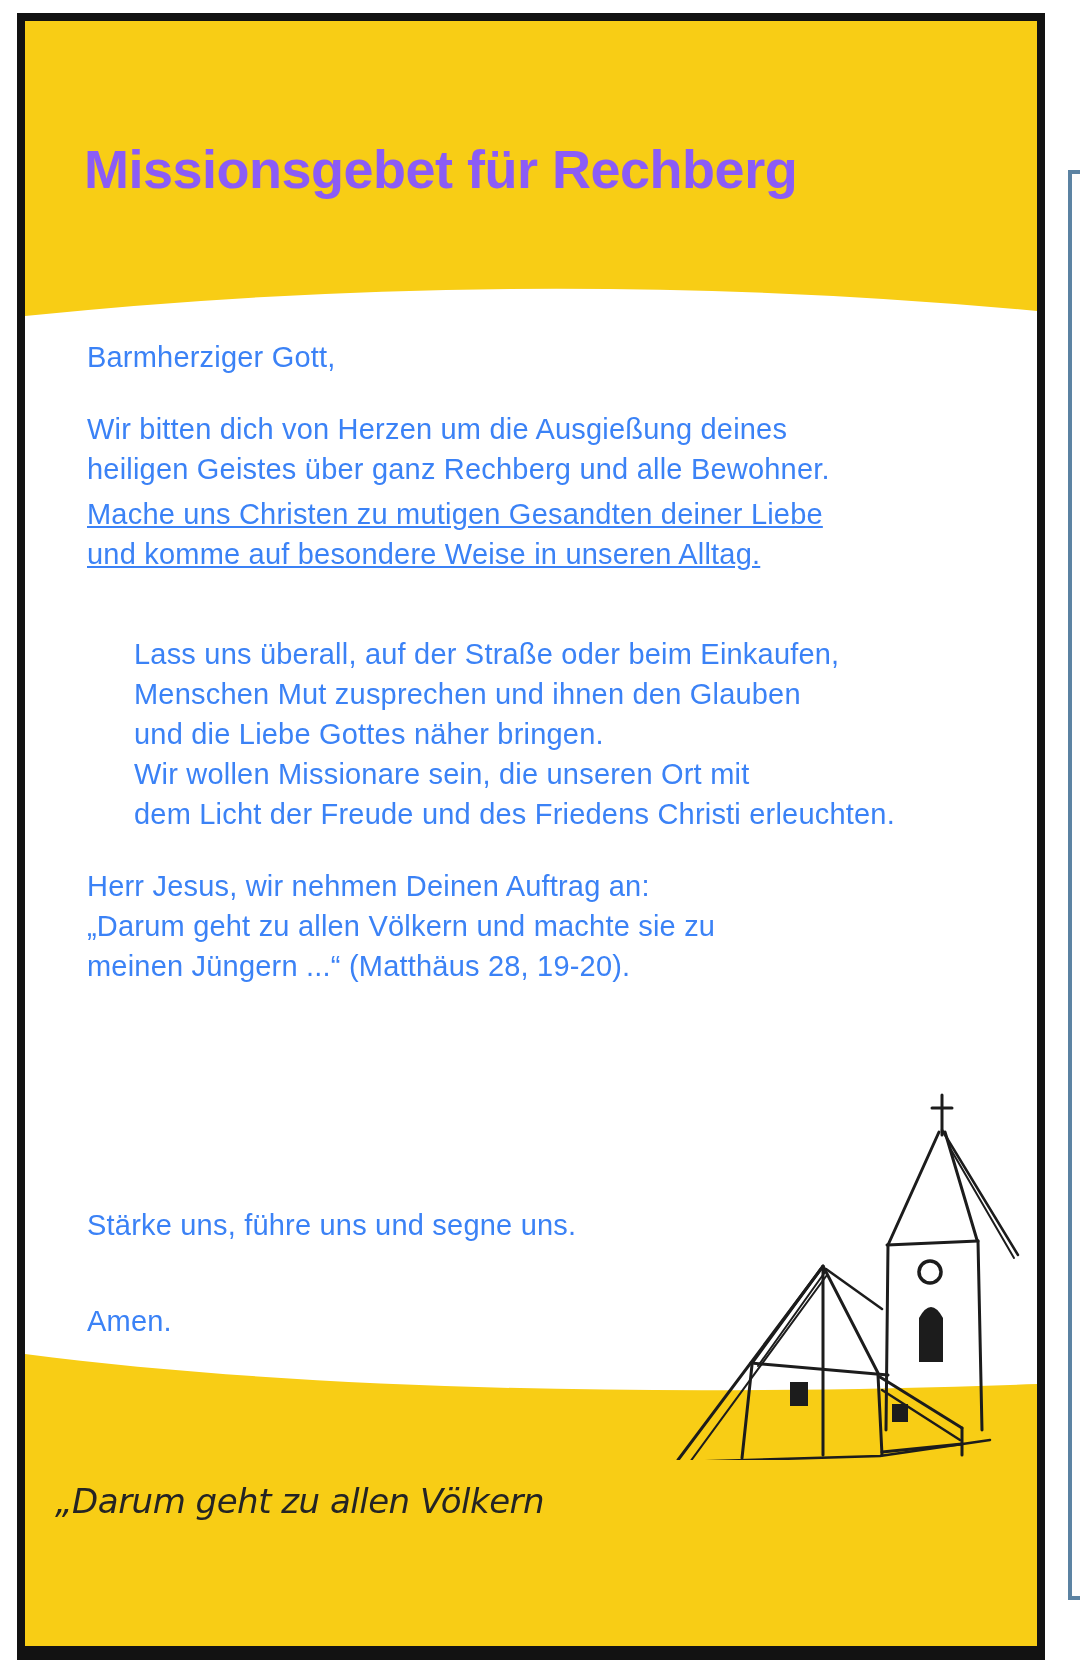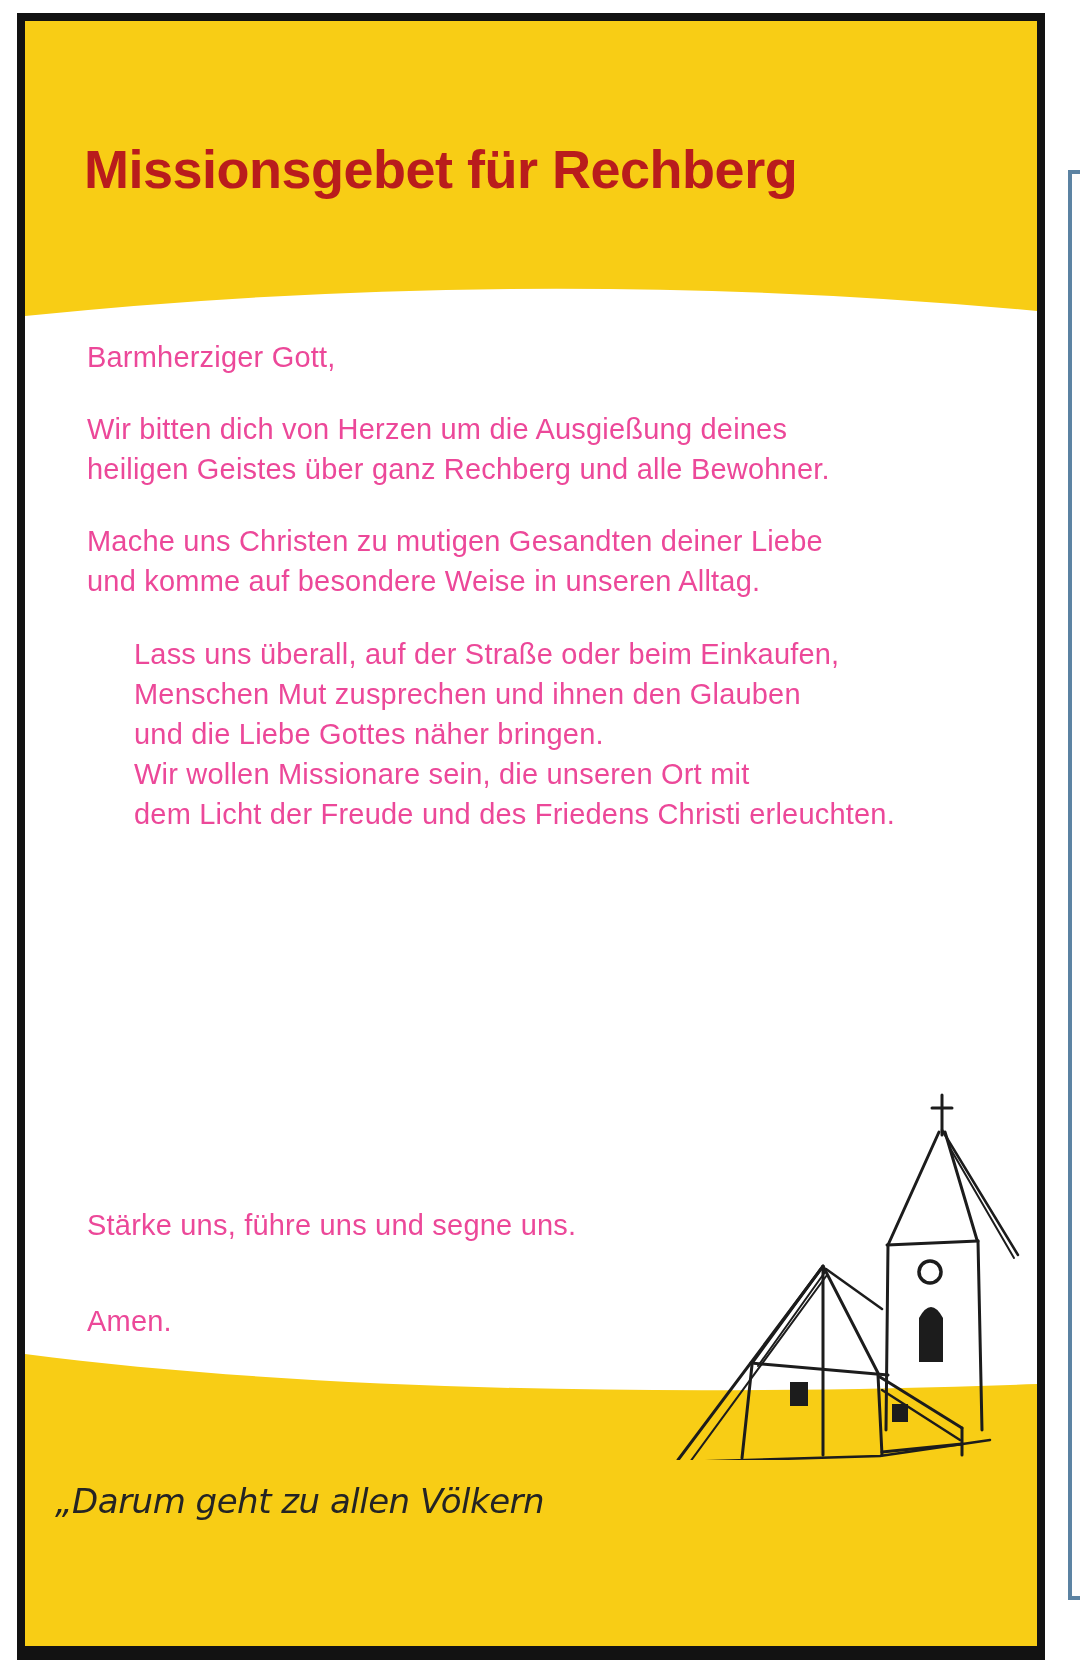--- a/index.html
+++ b/index.html
@@ -26,37 +26,37 @@
     z-index:1;
   }
   
   .title{
     position:absolute;left:84px;top:138px;
     z-index:3;
     font-family:"Liberation Sans", sans-serif;
     font-weight:700;
     font-size:54px;
     letter-spacing:-0.5px;
-    color:#b91c1c;
+    color:#8b5cf6;
     white-space:nowrap;
   }
   
   .para{
     position:absolute;left:87px;
     z-index:3;
     width:830px;
     font-size:29px;
     line-height:40px;
     letter-spacing:0.2px;
-    color:#ec4899;
+    color:#3b82f6;
     white-space:pre-line;
   }
   .salutation{top:337px;}
   .p0{top:409px;}
-  .p1{top:521px;}
+  .p1{top:494px;text-decoration:underline;}
   .p2{top:634px;margin-left:47px;}
   .p3{top:866px;}
   .p4{top:1019px;}
   .p5{top:1205px;}
   .p6{top:1281px;margin-top:20px;}
   
   .church-svg{
     position:absolute;left:630px;top:1060px;
     width:400px;height:400px;
     z-index:4;
@@ -106,20 +106,23 @@
   <div class="para salutation">Barmherziger Gott,</div>
   <div class="para p0">Wir bitten dich von Herzen um die Ausgießung deines
 heiligen Geistes über ganz Rechberg und alle Bewohner.</div>
   <div class="para p1">Mache uns Christen zu mutigen Gesandten deiner Liebe
 und komme auf besondere Weise in unseren Alltag.</div>
   <div class="para p2">Lass uns überall, auf der Straße oder beim Einkaufen,
 Menschen Mut zusprechen und ihnen den Glauben
 und die Liebe Gottes näher bringen.
 Wir wollen Missionare sein, die unseren Ort mit
 dem Licht der Freude und des Friedens Christi erleuchten.</div>
+  <div class="para p3">Herr Jesus, wir nehmen Deinen Auftrag an:
+„Darum geht zu allen Völkern und machte sie zu
+meinen Jüngern ...“ (Matthäus 28, 19-20).</div>
   <div class="para p5">Stärke uns, führe uns und segne uns.</div>
   <div class="para p6">Amen.</div>
 
   <svg class="church-svg" viewBox="0 0 400 400" fill="none" stroke="#1c1c1c" stroke-width="3" stroke-linecap="round" aria-hidden="true">
 
     <path d="M312,35 V75 M302,48 H322"></path>
 
     <path d="M258,185 L309,72"></path>
     <path d="M315,72 L347,180"></path>
     <path d="M312,70 L388,195" stroke-width="2.5"></path>

